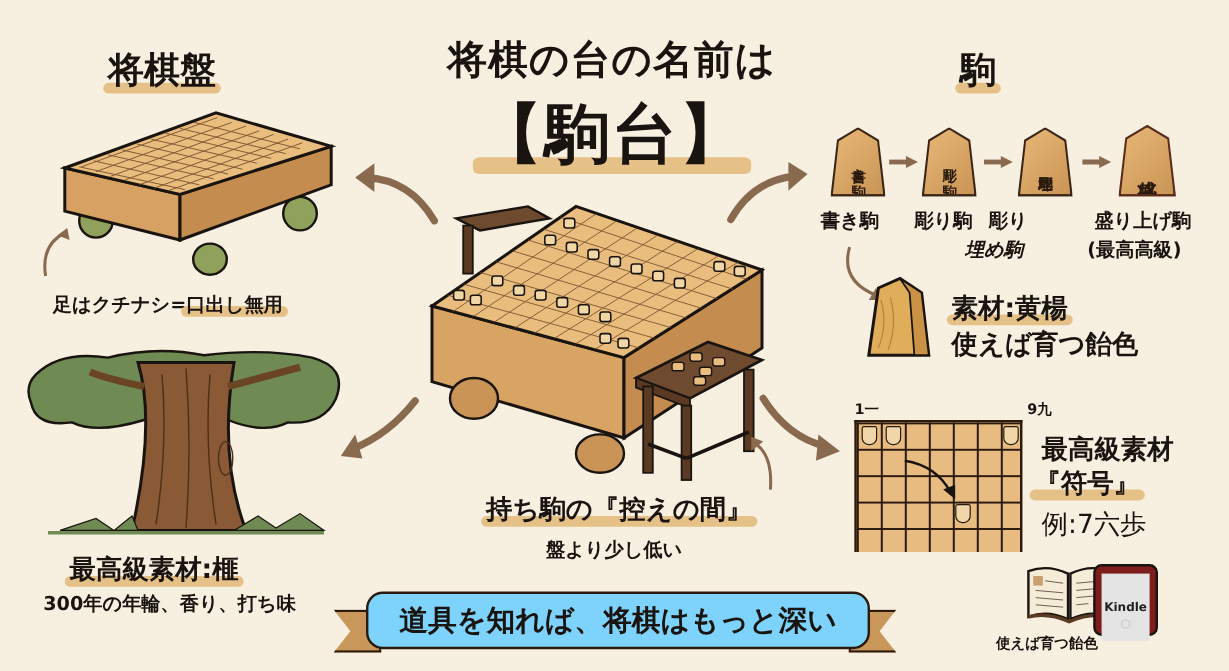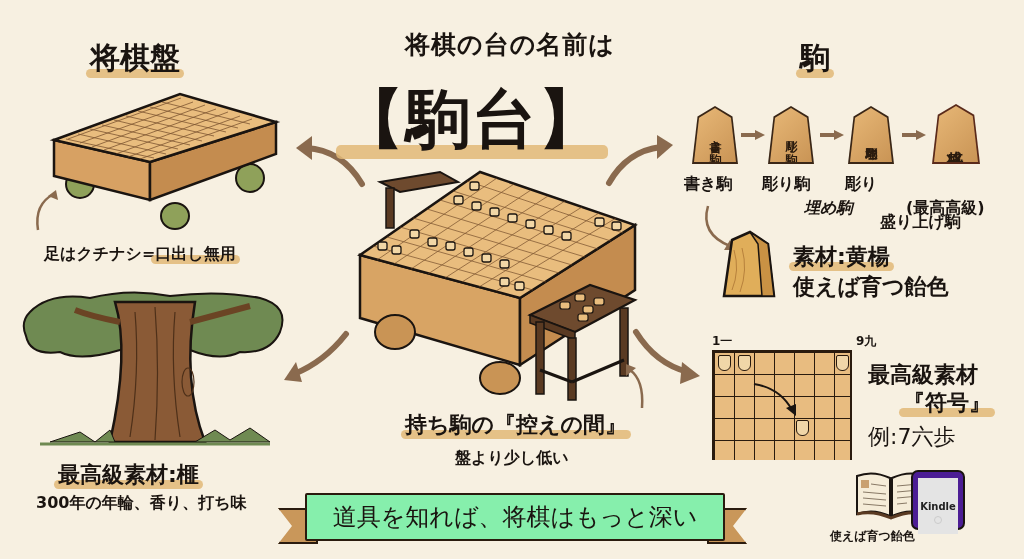--- a/index.html
+++ b/index.html
@@ -23,22 +23,22 @@
     bottom: 1px;
     height: 9px;
     background: #e2b877;
     border-radius: 5px;
     z-index: -1;
     opacity: 0.85;
   }
   .heading { font-weight: bold; text-align: left; }
 
   
-  #title-sub { left: 330px; top: 28px; width: 360px; font-size: 25px; font-weight: bold; text-align: center; letter-spacing: 1px; }
-  #title-main { left: 340px; top: 76px; width: 340px; font-size: 64px; font-weight: bold; text-align: left; letter-spacing: 2px; }
+  #title-sub { left: 330px; top: 28px; width: 360px; font-size: 33px; font-weight: bold; text-align: center; letter-spacing: 1px; }
+  #title-main { left: 340px; top: 76px; width: 340px; font-size: 54px; font-weight: bold; text-align: center; letter-spacing: 2px; }
   #title-main .hl::after { height: 14px; bottom: 4px; }
 
   
   #shogiban-heading { left: 90px; top: 38px; width: 150px; font-size: 30px; }
   #koma-heading { left: 800px; top: 38px; width: 100px; font-size: 30px; }
 
   .caption { font-size: 16px; font-weight: bold; }
   .caption-lg { font-size: 22px; font-weight: bold; }
 
   
@@ -81,25 +81,25 @@
     position: absolute;
     width: 13px; height: 16px;
     border: 1.5px solid #2a1b0e;
     border-radius: 2px 2px 6px 6px;
     background: #f0d6a8;
   }
 
   
   #banner {
     left: 305px; top: 493px; width: 420px; height: 48px;
-    background: #86efac;
+    background: #7dd3fc;
     border: 2.5px solid #2a1b0e;
-    border-radius: 2px;
+    border-radius: 14px;
     display: flex; align-items: center; justify-content: center;
-    font-size: 24px; font-weight: normal;
+    font-size: 24px; font-weight: bold;
     z-index: 2;
   }
   .ribbon-tail {
     position: absolute;
     width: 40px; height: 36px;
     background: #c9975a;
     border: 2.5px solid #2a1b0e;
     top: 508px;
     z-index: 1;
   }
@@ -276,24 +276,24 @@
 <svg class="flow-arrow" style="left:902px;top:130px;" viewBox="0 0 24 10">
     <path d="M0,5 H16" stroke="#8a6a4e" stroke-width="4"></path>
     <polygon points="14,0 24,5 14,10" fill="#8a6a4e"></polygon>
   </svg>
 
 <div class="piece-outline" style="left:932px;top:104px;width:48px;height:60px;background:#5a2a1a;"></div>
 <div class="piece" style="left:934px;top:106px;width:44px;height:56px;font-size:17px;">盛将</div>
 
 <div class="abs caption" style="left:684px;top:174px;">書き駒</div>
 <div class="abs caption" style="left:762px;top:174px;">彫り駒</div>
-<div class="abs caption" style="left:845px;top:174px;">彫り</div>
+<div class="abs caption" style="left:824px;top:174px;">彫り</div>
 
 <div class="abs caption" style="left:804px;top:198px;font-style:italic;">埋め駒</div>
-<div class="abs caption" style="left:880px;top:174px;margin-top:38px;">盛り上げ駒</div>
+<div class="abs caption" style="left:912px;top:174px;">盛り上げ駒</div>
 <div class="abs caption" style="left:906px;top:198px;">(最高高級)</div>
 
 <svg style="left:700px;top:204px;" width="40" height="50" viewBox="0 0 40 50">
   <path d="M8,2 Q0,30 30,42" fill="none" stroke="#8a6a4e" stroke-width="2.5"></path>
   <polygon points="36,46 24,46 30,36" fill="#8a6a4e"></polygon>
 </svg>
 
 <svg style="left:722px;top:230px;" width="55" height="70" viewBox="0 0 55 70">
   <polygon points="10,10 28,2 46,14 52,66 2,66" fill="#e0ae5a" stroke="#1a1410" stroke-width="2.5"></polygon>
   <polygon points="28,2 46,14 52,66 40,66 36,14" fill="#c99244" stroke="#1a1410" stroke-width="1.5"></polygon>
@@ -310,21 +310,21 @@
   <div class="mini-piece" style="left:4px;top:3px;"></div>
   <div class="mini-piece" style="left:24px;top:3px;"></div>
   <div class="mini-piece" style="left:122px;top:3px;"></div>
   <div class="mini-piece" style="left:82px;top:68px;"></div>
   <svg style="left:38px;top:30px;" width="50" height="36" viewBox="0 0 50 36">
     <path d="M2,2 Q28,6 40,28" fill="none" stroke="#1a1410" stroke-width="2"></path>
     <polygon points="44,34 34,26 44,22" fill="#1a1410"></polygon>
   </svg>
 </div>
 <div class="abs caption-lg" style="left:868px;top:360px;">最高級素材</div>
-<div class="abs caption-lg" style="left:862px;top:388px;margin-left:41px;">
+<div class="abs caption-lg" style="left:862px;top:388px;">
   <span class="hl">『符号』</span>
 </div>
 <div class="abs caption-lg" style="left:868px;top:422px;font-weight:normal;">例:7六歩</div>
 
 <svg style="left:20px;top:292px;" width="270" height="160" viewBox="0 0 270 160">
   <path d="M10,20 Q30,0 70,6 Q110,-4 150,4 Q200,-2 240,6 Q270,14 260,40 Q250,62 220,60 Q200,70 170,58 L100,58 Q60,70 40,60 Q10,64 6,44 Q0,30 10,20 Z" fill="#6f8a52" stroke="#1a1410" stroke-width="2"></path>
   <path d="M95,10 Q110,60 90,150 L185,150 Q162,90 175,10 Z" fill="#8a5a36" stroke="#1a1410" stroke-width="2.5"></path>
   <path d="M100,30 Q70,24 55,18 M170,30 Q200,22 230,14" stroke="#6b4424" stroke-width="6" fill="none"></path>
   <g stroke="#4e3019" stroke-width="1.2" fill="none">
     <path d="M115,20 Q120,80 110,145"></path>
@@ -354,17 +354,17 @@
       <line x1="8" y1="22" x2="31" y2="24"></line>
       <line x1="8" y1="28" x2="31" y2="30"></line>
       <line x1="8" y1="34" x2="31" y2="36"></line>
     <line x1="42" y1="16" x2="64" y2="14"></line>
       <line x1="42" y1="22" x2="64" y2="20"></line>
       <line x1="42" y1="28" x2="64" y2="26"></line>
       <line x1="42" y1="34" x2="52" y2="33"></line>
   </g>
   <path d="M2,44 Q18,40 36,48 Q54,40 70,44" fill="none" stroke="#5a3a22" stroke-width="3"></path>
 </svg>
-<div class="abs" style="left:911px;top:470px;width:54px;height:60px;background:#4c1d95;border:2px solid #1a1410;border-radius:7px;">
+<div class="abs" style="left:911px;top:470px;width:54px;height:60px;background:#7f1d1d;border:2px solid #1a1410;border-radius:7px;">
   <div style="position:absolute;left:5px;top:6px;width:40px;height:56px;background:#e4e4e4;display:flex;align-items:center;justify-content:center;font-size:10px;font-weight:bold;color:#222;">Kindle</div>
   <div style="position:absolute;left:21px;bottom:4px;width:8px;height:8px;border:1.5px solid #ccc;border-radius:50%;"></div>
 </div>
 <div class="abs" style="left:830px;top:528px;font-size:12px;font-weight:bold;">使えば育つ飴色</div>
 
 </body></html>

